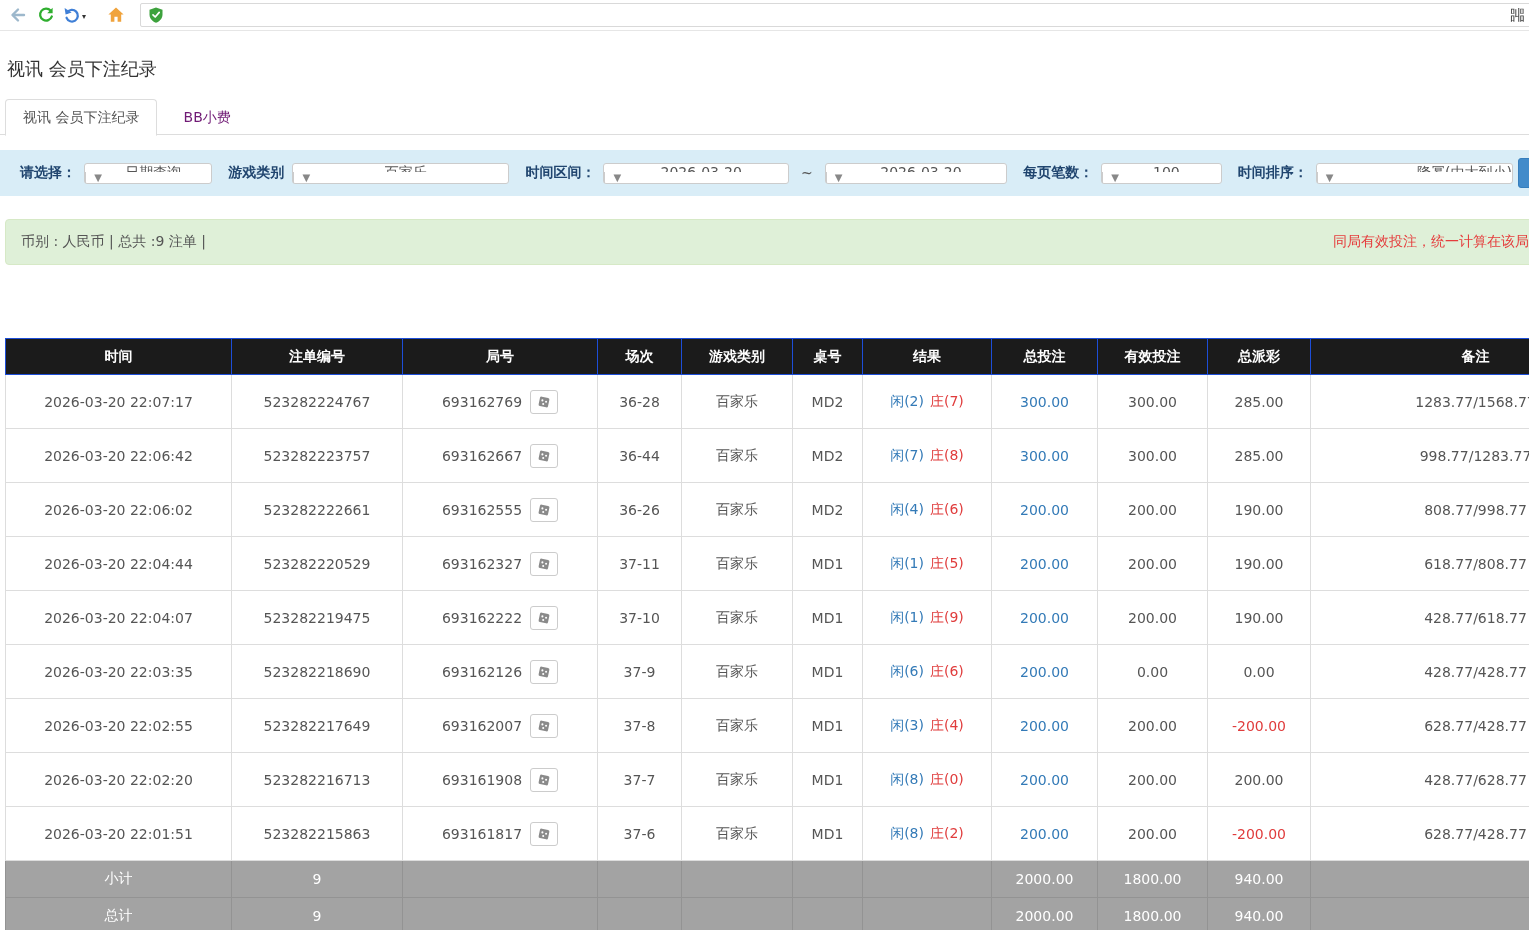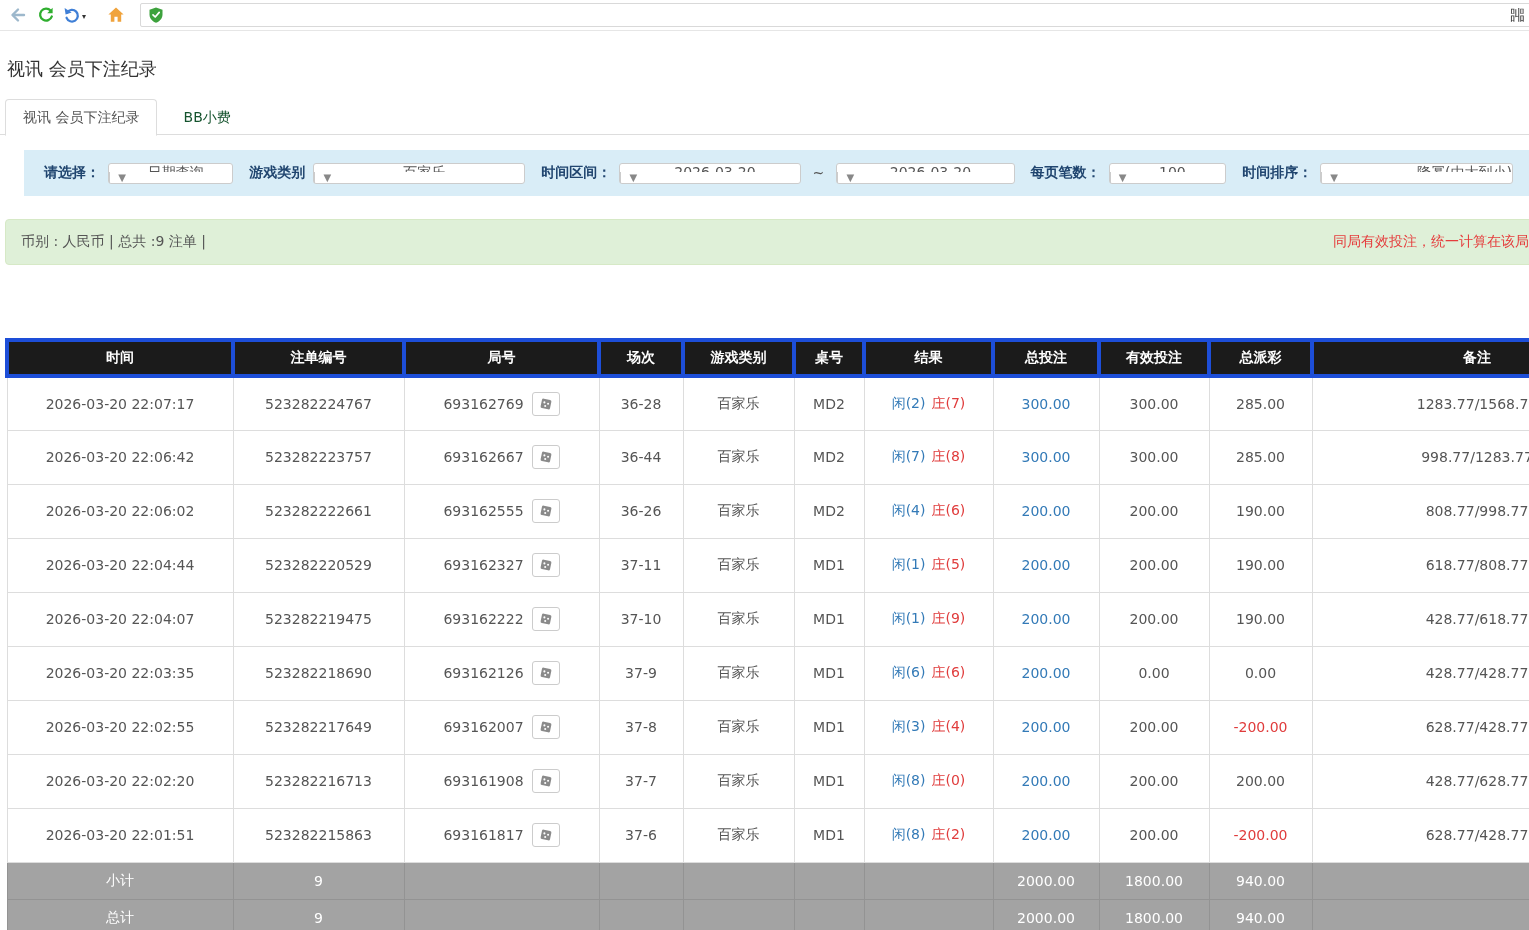--- a/index.html
+++ b/index.html
@@ -27,25 +27,25 @@
   .url-text { font-size:13px; color:#777; white-space:nowrap; }
   .url-text .domain { color:#2b2b2b; }
   .ext-icon { position:absolute; left:1508px; top:6px; font-size:15px; color:#444; background:#fff; padding:0 2px; cursor:pointer; }
 
   
   .page-title { margin:26px 0 0 7px; font-size:18px; font-weight:500; color:#333; }
 
   .tabs { margin-top:17px; height:37px; border-bottom:1px solid #ddd; padding-left:5px; position:relative; }
   .tab { display:inline-block; padding:9px 17px 8px 17px; font-size:14px; cursor:pointer; position:relative; top:1px; margin-right:4px; }
   .tab.active { background:#fff; border:1px solid #ddd; border-bottom:1px solid #fff; border-radius:4px 4px 0 0; color:#555; }
-  .tab.inactive { color:#14532d; }
+  .tab.inactive { color:#701a75; }
 
   .filter-bar {
     margin-top:15px; height:46px; background:#d9edf7;
-    display:flex; align-items:center; padding-left:20px; position:relative;margin-left:24px;
+    display:flex; align-items:center; padding-left:20px; position:relative;
   }
   .flabel { color:#20456f; font-weight:bold; font-size:14px; margin-right:8px; white-space:nowrap; }
   .sel {
     background:#fff; border:1px solid #ccc; border-radius:3px; height:21px;
     display:flex; align-items:center; justify-content:space-between;
     font-size:14px; color:#555; margin-right:16px; cursor:pointer;flex-direction:column;
   }
   .sel .txt { padding-left:10px; white-space:nowrap; overflow:hidden; }
   .sel .caret { width:25px; align-self:stretch; border-left:1px solid #ccc; display:flex; align-items:center; justify-content:center; color:#888; font-size:10px; flex:0 0 auto; }
   .w130{width:130px;} .w220{width:220px;} .w188{width:188px;} .w185{width:185px;} .w122{width:122px;} .w200{width:200px;align-items:flex-end;}
@@ -61,21 +61,21 @@
   .summary-left { color:#555; white-space:nowrap; }
   .summary-right { color:#e53c3c; white-space:nowrap; }
 
   
   table.bet-table {
     margin:73px 0 0 5px; width:1635px;
     border-collapse:collapse; table-layout:fixed;
   }
   .bet-table th {
     background:#1b1b1b; color:#fff; font-size:14px; font-weight:bold;
-    height:36px; border:4px solid #1d4ed8; 
+    height:36px; border:1px solid #1d4ed8; 
   }
   .bet-table td {
     border:1px solid #ddd; height:54px; text-align:center;
     font-size:14px; color:#555; overflow:hidden; white-space:nowrap;
   }
   .bet-table tbody.footer td {
     background:#a3a3a3; color:#fff; height:37px; border:1px solid #939393;
   }
   .res-player { color:#337ab7; }
   .res-banker { color:#e03c3c; margin-left:6px;text-align:right; }

